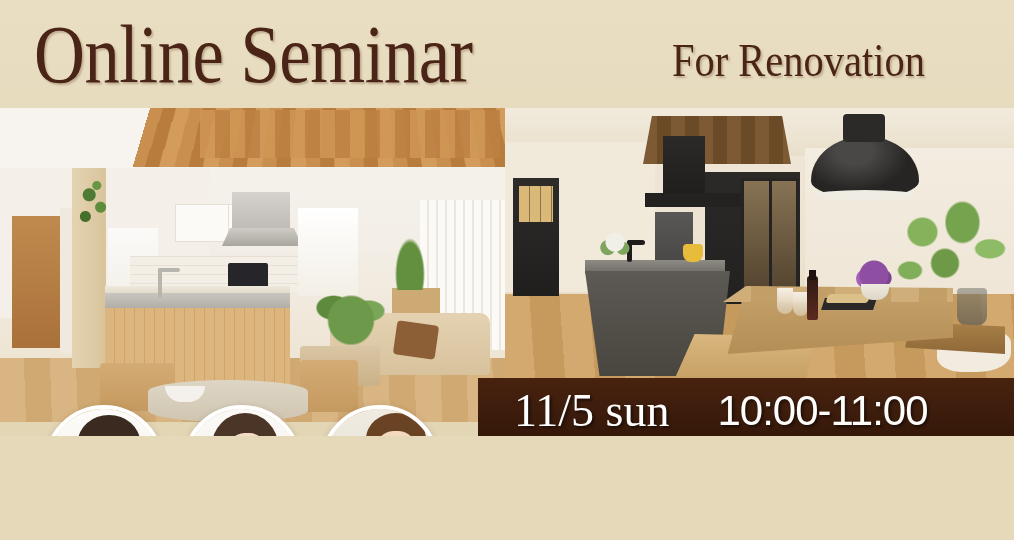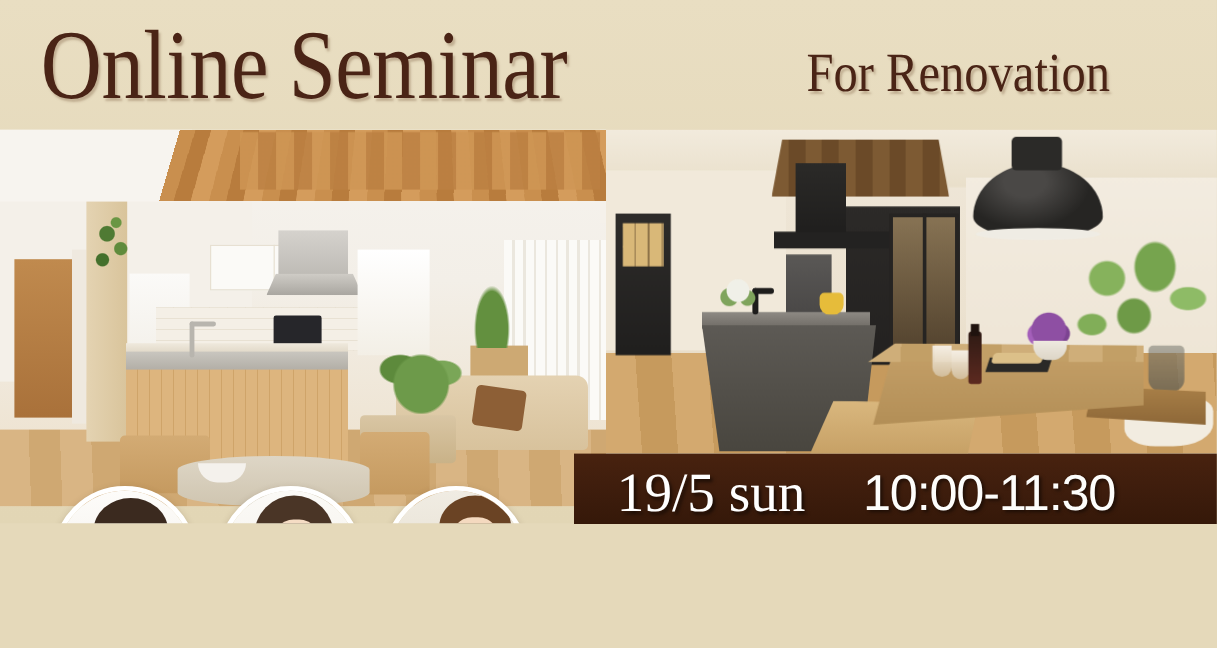--- a/index.html
+++ b/index.html
@@ -365,22 +365,22 @@
       <div class="pf"></div>
         <div class="shelfbg"></div>
         <div class="basket"></div>
       <div class="hair"></div>
         <div class="face"></div>
         <div class="body"></div>
     </div>
   </div>
 
   <div class="date-banner">
-    <span class="date-text">19/5 sun</span>
-    <span class="time-text">10:00-11:30</span>
+    <span class="date-text">11/5 sun</span>
+    <span class="time-text">10:00-11:00</span>
   </div>
 
   <div class="headline-wrap">
     <div class="headline">はじめてのキッチンリノベーション</div>
     <div class="subhead">〜キッチン選びの基本知識！抑えたい7つのポイント〜</div>
   </div>
 
 </div>
 
 </body></html>

